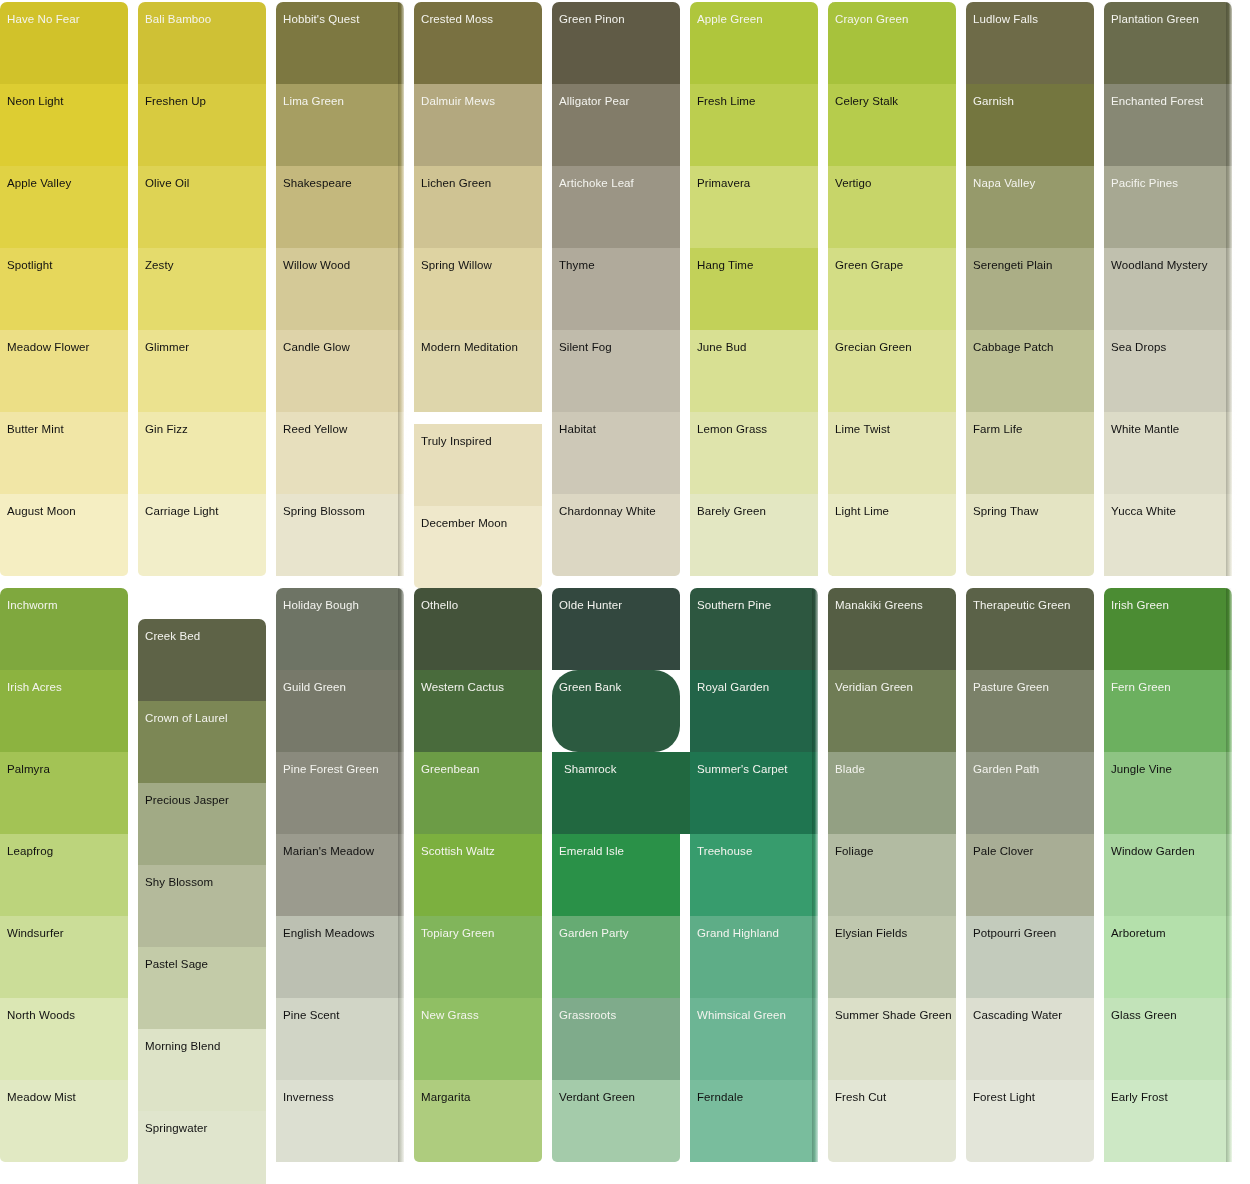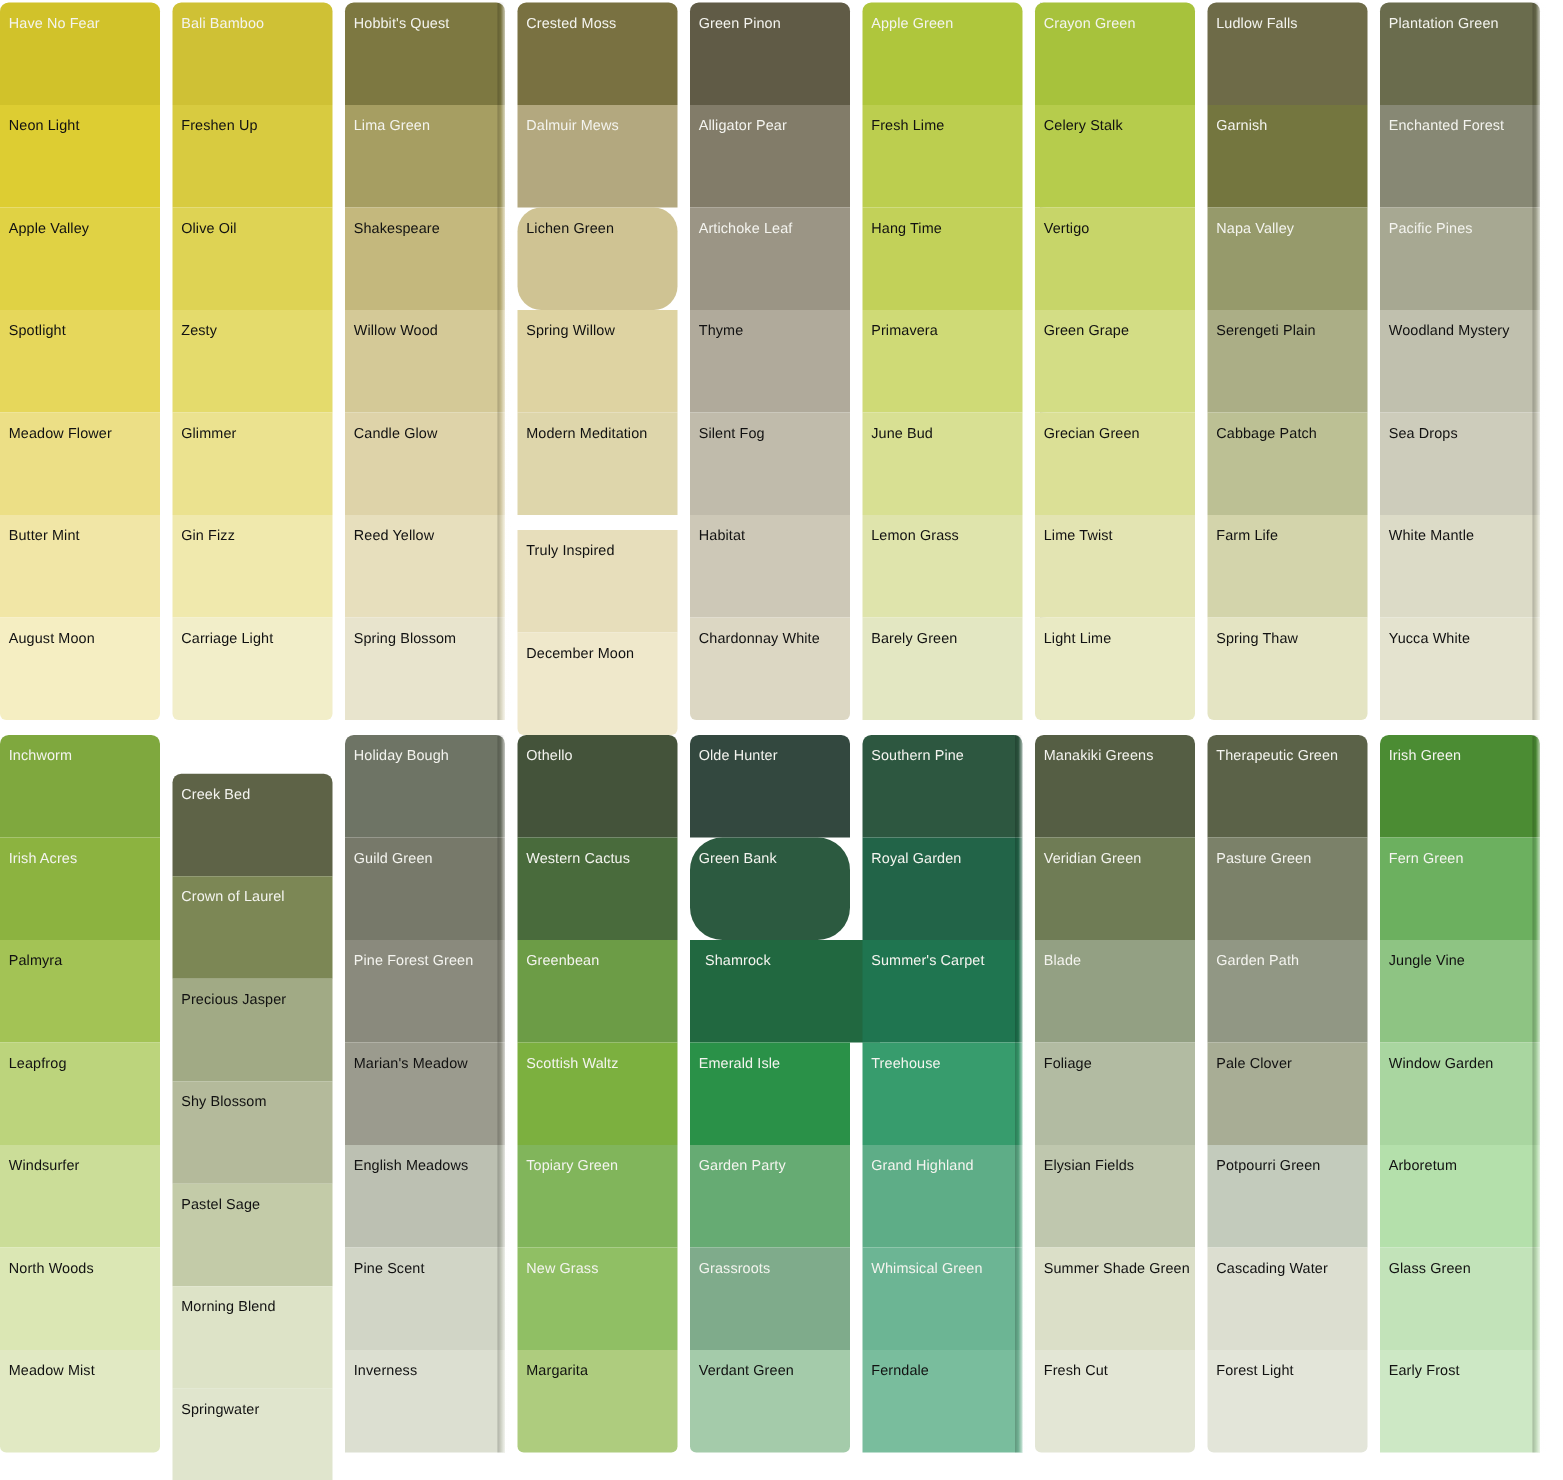--- a/index.html
+++ b/index.html
@@ -105,40 +105,40 @@
         <div class="swatch" style="background: rgb(196, 184, 125); height: 82px; width: 128px;"><span class="swatch-label label-dark">Shakespeare</span></div>
         <div class="swatch" style="background: rgb(212, 201, 151); height: 82px; width: 128px;"><span class="swatch-label label-dark">Willow Wood</span></div>
         <div class="swatch" style="background: rgb(222, 211, 169); height: 82px; width: 128px;"><span class="swatch-label label-dark">Candle Glow</span></div>
         <div class="swatch" style="background: rgb(231, 223, 189); height: 82px; width: 128px;"><span class="swatch-label label-dark">Reed Yellow</span></div>
         <div class="swatch" style="background: rgb(232, 228, 205); height: 82px; width: 128px;"><span class="swatch-label label-dark">Spring Blossom</span></div>
         <div class="curl"></div>
       </div>
       <div class="strip" style="position: absolute; left: 414px; top: 0px; width: 128px;">
         <div class="swatch" style="background: rgb(121, 113, 65); height: 82px; width: 128px;"><span class="swatch-label label-light">Crested Moss</span></div>
         <div class="swatch" style="background: rgb(179, 168, 127); height: 82px; width: 128px;"><span class="swatch-label label-light">Dalmuir Mews</span></div>
-        <div class="swatch" style="background: rgb(207, 195, 147); height: 82px; width: 128px; border-radius: 19px;"><span class="swatch-label label-dark">Lichen Green</span></div>
+        <div class="swatch" style="background: rgb(207, 195, 147); height: 82px; width: 128px;"><span class="swatch-label label-dark">Lichen Green</span></div>
         <div class="swatch" style="background: rgb(222, 211, 162); height: 82px; width: 128px;"><span class="swatch-label label-dark">Spring Willow</span></div>
         <div class="swatch" style="background: rgb(222, 214, 171); height: 82px; width: 128px;"><span class="swatch-label label-dark">Modern Meditation</span></div>
         <div class="swatch" style="background: rgb(231, 222, 187); height: 82px; width: 128px; margin-top: 12px;"><span class="swatch-label label-dark">Truly Inspired</span></div>
         <div class="swatch" style="background: rgb(239, 232, 203); height: 82px; width: 128px;"><span class="swatch-label label-dark">December Moon</span></div>
       </div>
       <div class="strip" style="position: absolute; left: 552px; top: 0px; width: 128px;">
         <div class="swatch" style="background: rgb(96, 91, 70); height: 82px; width: 128px;"><span class="swatch-label label-light">Green Pinon</span></div>
         <div class="swatch" style="background: rgb(130, 124, 105); height: 82px; width: 128px;"><span class="swatch-label label-light">Alligator Pear</span></div>
         <div class="swatch" style="background: rgb(155, 149, 133); height: 82px; width: 128px;"><span class="swatch-label label-light">Artichoke Leaf</span></div>
         <div class="swatch" style="background: rgb(176, 170, 155); height: 82px; width: 128px;"><span class="swatch-label label-dark">Thyme</span></div>
         <div class="swatch" style="background: rgb(192, 187, 171); height: 82px; width: 128px;"><span class="swatch-label label-dark">Silent Fog</span></div>
         <div class="swatch" style="background: rgb(205, 200, 183); height: 82px; width: 128px;"><span class="swatch-label label-dark">Habitat</span></div>
         <div class="swatch" style="background: rgb(220, 215, 195); height: 82px; width: 128px;"><span class="swatch-label label-dark">Chardonnay White</span></div>
       </div>
       <div class="strip" style="position: absolute; left: 690px; top: 0px; width: 148px;">
         <div class="swatch" style="background: rgb(175, 198, 60); height: 82px; width: 128px;"><span class="swatch-label label-light">Apple Green</span></div>
         <div class="swatch" style="background: rgb(188, 206, 79); height: 82px; width: 128px;"><span class="swatch-label label-dark">Fresh Lime</span></div>
+        <div class="swatch" style="background: rgb(207, 218, 118); height: 82px; width: 128px;"><span class="swatch-label label-dark">Primavera</span></div>
         <div class="swatch" style="background: rgb(194, 209, 89); height: 82px; width: 128px;"><span class="swatch-label label-dark">Hang Time</span></div>
-        <div class="swatch" style="background: rgb(207, 218, 118); height: 82px; width: 128px;"><span class="swatch-label label-dark">Primavera</span></div>
         <div class="swatch" style="background: rgb(216, 224, 147); height: 82px; width: 128px;"><span class="swatch-label label-dark">June Bud</span></div>
         <div class="swatch" style="background: rgb(223, 228, 172); height: 82px; width: 128px;"><span class="swatch-label label-dark">Lemon Grass</span></div>
         <div class="swatch" style="background: rgb(227, 231, 194); height: 82px; width: 128px;"><span class="swatch-label label-dark">Barely Green</span></div>
         <div class="curl"></div>
       </div>
       <div class="strip" style="position: absolute; left: 828px; top: 0px; width: 128px;">
         <div class="swatch" style="background: rgb(167, 194, 60); height: 82px; width: 128px;"><span class="swatch-label label-light">Crayon Green</span></div>
         <div class="swatch" style="background: rgb(182, 204, 76); height: 82px; width: 128px;"><span class="swatch-label label-dark">Celery Stalk</span></div>
         <div class="swatch" style="background: rgb(199, 213, 105); height: 82px; width: 128px;"><span class="swatch-label label-dark">Vertigo</span></div>
         <div class="swatch" style="background: rgb(211, 221, 133); height: 82px; width: 128px;"><span class="swatch-label label-dark">Green Grape</span></div>

